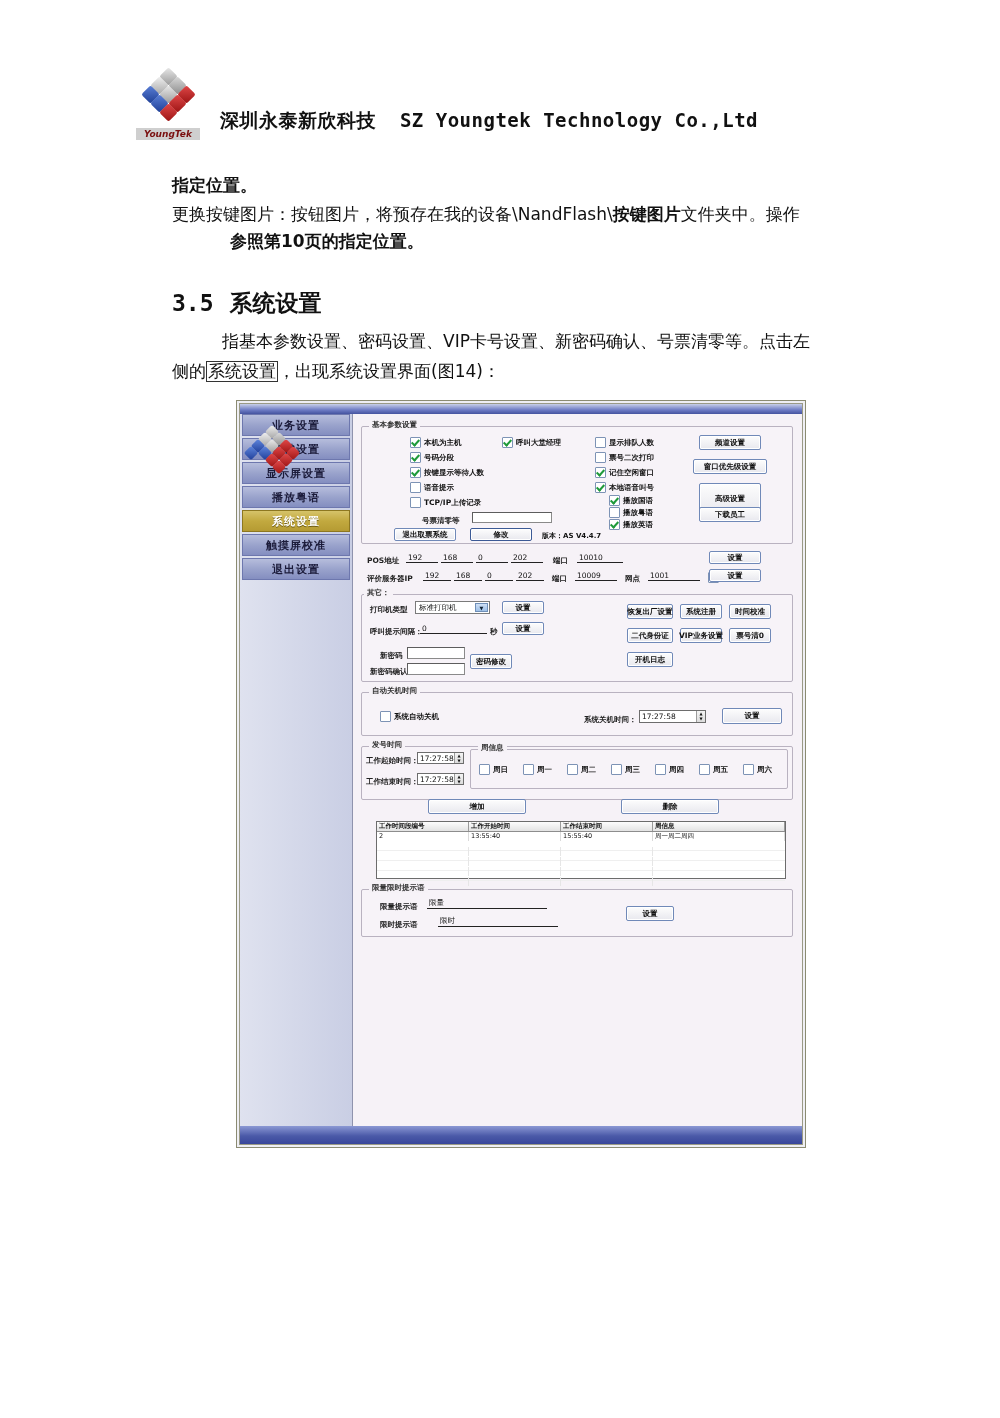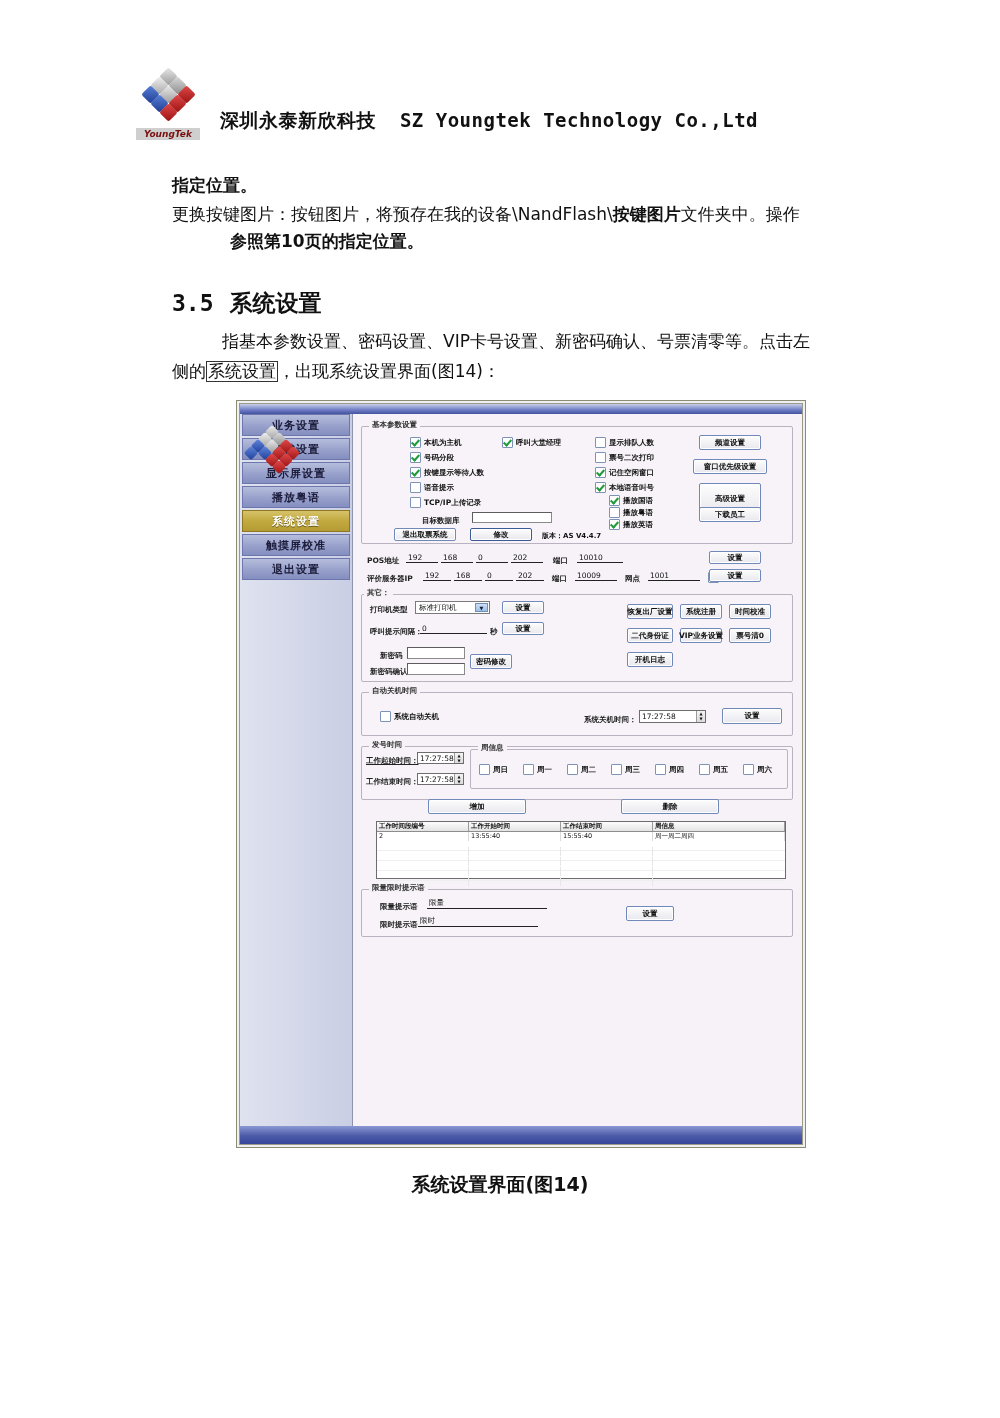--- a/index.html
+++ b/index.html
@@ -274,21 +274,21 @@
         <div class="btn" style="left:331px;top:32px;width:74px;height:15px;">
               <span>窗口优先级设置</span>
             </div>
         <div class="btn" style="left:337px;top:56px;width:62px;height:32px;">
               <span>高级设置</span>
             </div>
         <div class="btn" style="left:337px;top:80px;width:62px;height:15px;">
               <span>下载员工</span>
             </div>
 
-        <div class="lbl b" style="left:60px;top:89px;">目标数据库</div>
+        <div class="lbl b" style="left:60px;top:89px;">号票清零等</div>
         <div class="inp" style="left:110px;top:85px;width:80px;height:11px;"></div>
 
         <div class="btn" style="left:32px;top:101px;width:62px;height:13px;">
               <span>退出取票系统</span>
             </div>
         <div class="btn" style="left:108px;top:101px;width:62px;height:13px;border-color:#3c5a96;">
               <span>修改</span>
             </div>
         <div class="ver" style="left:180px;top:104px;">版本：AS V4.4.7</div>
       </div>
@@ -386,21 +386,21 @@
                 <b>▼</b>
               </span>
             </div>
         <div class="btn" style="left:360px;top:15px;width:60px;height:16px;">
               <span>设置</span>
             </div>
       </div>
 
       <div class="grp" style="left:8px;top:332px;width:432px;height:54px;">
         <div class="grp-t">发号时间</div>
-        <div class="lbl b" style="left:4px;top:9px;text-decoration:underline;">工作起始时间：</div>
+        <div class="lbl b" style="left:4px;top:9px;">工作起始时间：</div>
         <div class="spin" style="left:55px;top:5px;width:47px;height:12px;">
               <span>17:27:58</span>
               <span class="ar">
                 <b>▲</b>
                 <b>▼</b>
               </span>
             </div>
         <div class="lbl b" style="left:4px;top:30px;">工作结束时间：</div>
         <div class="spin" style="left:55px;top:26px;width:47px;height:12px;">
               <span>17:27:58</span>
@@ -467,25 +467,24 @@
         <div class="empty"><div style="width:92px;display:inline-block;"></div><div style="width:92px;display:inline-block;"></div><div style="width:92px;display:inline-block;"></div></div>
         <div class="empty"><div style="width:92px;display:inline-block;"></div><div style="width:92px;display:inline-block;"></div><div style="width:92px;display:inline-block;"></div></div>
         <div class="empty"><div style="width:92px;display:inline-block;"></div><div style="width:92px;display:inline-block;"></div><div style="width:92px;display:inline-block;"></div></div>
       </div>
 
       <div class="grp" style="left:8px;top:475px;width:432px;height:48px;">
         <div class="grp-t">限量限时提示语</div>
         <div class="lbl b" style="left:18px;top:12px;">限量提示语</div>
         <div class="inp under" style="left:65px;top:8px;width:120px;height:11px;">限量</div>
         <div class="lbl b" style="left:18px;top:30px;">限时提示语</div>
-        <div class="inp under" style="left:56px;top:26px;width:120px;height:11px;">限时</div>
+        <div class="inp under" style="left:76px;top:26px;width:120px;height:11px;">限时</div>
         <div class="btn" style="left:264px;top:16px;width:48px;height:15px;">
               <span>设置</span>
             </div>
       </div>
 
     </div>
   </div>
   </div>
 
-  <div class="caption">系统设置界面(图14)</div>
 
 </div>
 
 </body></html>

